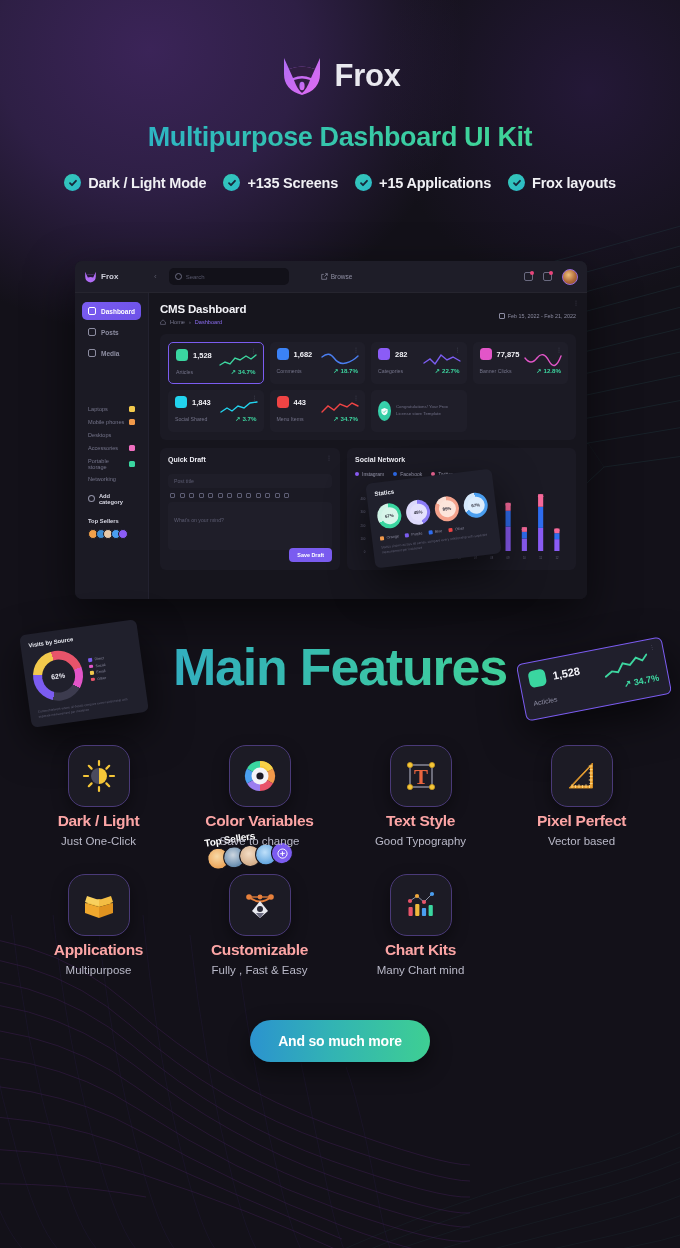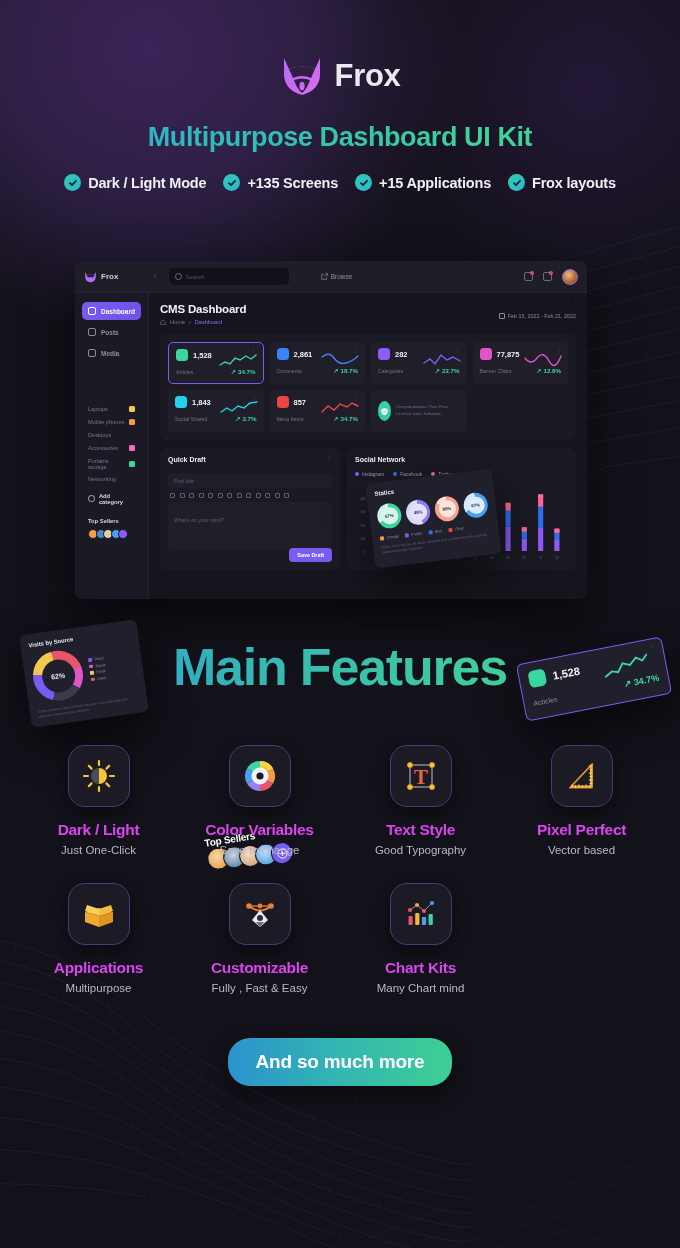--- a/index.html
+++ b/index.html
@@ -195,28 +195,28 @@
     position:relative;display:grid;grid-template-columns:repeat(4,1fr);
     row-gap:27px;margin-top:48px;padding:0 18px;
   }
   .cell{display:flex;flex-direction:column;align-items:center;}
   .icon-box{
     width:62px;height:62px;border-radius:17px;background:#1c1b25;
     border:1px solid #4a3a78;display:flex;align-items:center;justify-content:center;
     box-shadow:0 6px 16px rgba(0,0,0,.4);
   }
   .icon-box svg{width:36px;height:36px;display:block;}
-  .cell h3{margin-top:14px;font-size:15.5px;font-weight:800;color:#d946ef;letter-spacing:-.3px;white-space:nowrap;}
+  .cell h3{margin-top:5px;font-size:15.5px;font-weight:800;color:#fca5a5;letter-spacing:-.3px;white-space:nowrap;}
   .cell p{margin-top:5px;font-size:11.5px;color:#b9b9c8;white-space:nowrap;}
 
   .cta-wrap{position:relative;text-align:center;margin-top:44px;}
   .cta{
     display:inline-block;padding:13px 28px;border-radius:22px;
     background:linear-gradient(90deg,#2b93cf 0%, #32b3b4 45%, #3ecf93 100%);
-    color:#fff;font-size:19px;font-weight:700;letter-spacing:-.2px;
+    color:#fff;font-size:14px;font-weight:700;letter-spacing:-.2px;
     box-shadow:0 8px 22px rgba(0,0,0,.45);
   }
 </style>
 </head>
 <body>
 
 <div class="bg-base"></div>
 <div class="glow-tl"></div>
 <div class="glow-tr"></div>
 
@@ -451,21 +451,21 @@
               <div class="sc-bot">
                   <span class="sc-lbl">Articles</span>
                 <span class="sc-pct">↗<b>34.7%</b></span>
                 </div>
             </div>
 
             <div class="scard">
               <div class="sc-dots">⋮</div>
               <div class="sc-top">
                   <span class="sc-ic" style="background:#3b82f6"></span>
-                <span class="sc-val">2,861</span>
+                <span class="sc-val">1,682</span>
                 </div>
               <svg class="sc-spark" viewBox="0 0 38 16">
                   <path d="M1 5 Q8 -1 13 6 T25 11 T37 4" stroke="#4a7ef0" stroke-width="1.4" fill="none" stroke-linecap="round"></path>
                 </svg>
               <div class="sc-bot">
                   <span class="sc-lbl">Comments</span>
                 <span class="sc-pct">↗<b>18.7%</b></span>
                 </div>
             </div>
 
@@ -512,21 +512,21 @@
               <div class="sc-bot">
                   <span class="sc-lbl">Social Shared</span>
                 <span class="sc-pct">↗<b>3.7%</b></span>
                 </div>
             </div>
 
             <div class="scard">
               <div class="sc-dots">⋮</div>
               <div class="sc-top">
                   <span class="sc-ic" style="background:#ef4444"></span>
-                <span class="sc-val">857</span>
+                <span class="sc-val">443</span>
                 </div>
               <svg class="sc-spark" viewBox="0 0 38 16">
                   <path d="M1 12 L7 6 L13 10 L19 4 L26 7 L31 3 L37 6" stroke="#ef4444" stroke-width="1.4" fill="none" stroke-linecap="round"></path>
                 </svg>
               <div class="sc-bot">
                   <span class="sc-lbl">Menu Items</span>
                 <span class="sc-pct">↗<b>34.7%</b></span>
                 </div>
             </div>
 

